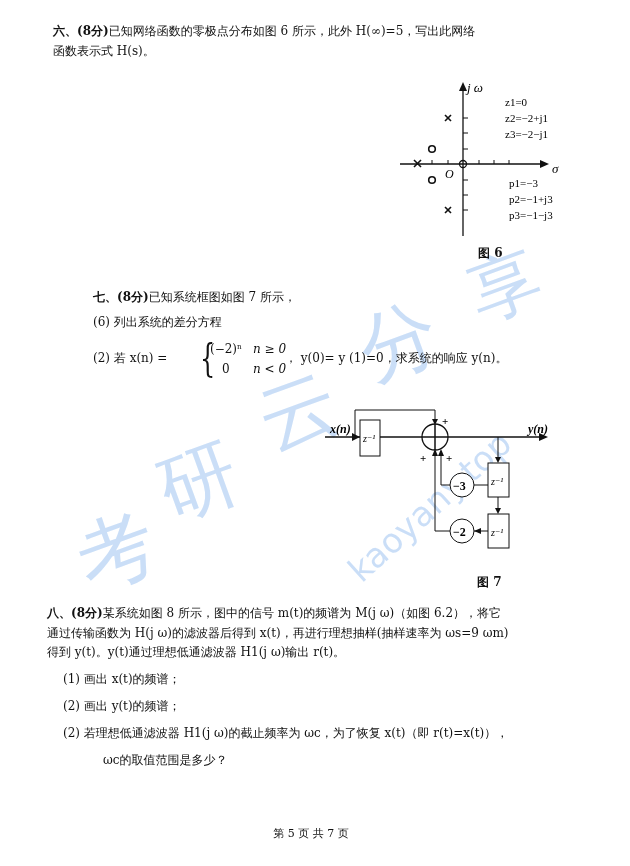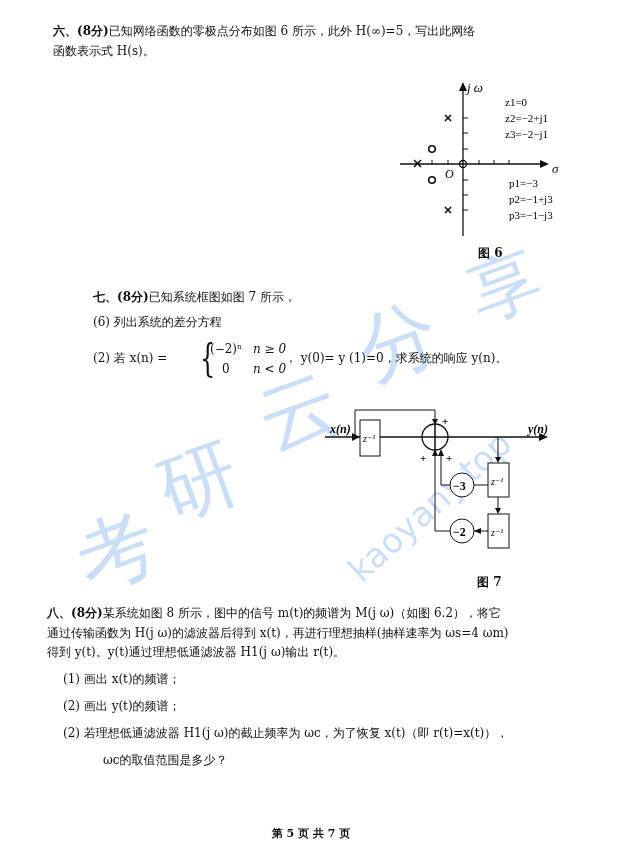--- a/index.html
+++ b/index.html
@@ -4,21 +4,21 @@
 <style>
   html, body { margin:0; padding:0; background:#ffffff; }
   body { width:630px; height:866px; position:relative; overflow:hidden;
          font-family:"DejaVu Serif","Liberation Serif",serif; color:#111; }
   .line { position:absolute; font-size:12px; line-height:18px; white-space:nowrap; }
   .bold { font-weight:bold; }
   .it { font-style:italic; }
   .abs { position:absolute; }
   svg text { font-family:"Liberation Serif","DejaVu Serif",serif; }
   .wm { position:absolute; color:#b9d4f5; opacity:0.75; font-family:"DejaVu Sans",sans-serif; pointer-events:none; }
-  .footer { position:absolute; left:0; width:622px; text-align:center; top:826px; font-size:11px; font-weight:bold; }
+  .footer { position:absolute; left:0; width:622px; text-align:center; top:826px; font-size:11px; font-weight:normal; }
   .cap { position:absolute; font-size:12px; font-weight:bold; }
 </style>
 </head>
 <body>
 
 <div class="wm" style="left:78px;top:500px;font-size:78px;transform:rotate(-20deg);">考</div>
 <div class="wm" style="left:160px;top:430px;font-size:78px;transform:rotate(-20deg);">研</div>
 <div class="wm" style="left:260px;top:360px;font-size:78px;transform:rotate(-20deg);">云</div>
 <div class="wm" style="left:360px;top:290px;font-size:78px;transform:rotate(-20deg);">分</div>
 <div class="wm" style="left:470px;top:240px;font-size:70px;transform:rotate(-20deg);">享</div>
@@ -130,20 +130,20 @@
   <circle cx="142" cy="126" r="12" fill="#fff" stroke="#111"></circle>
   <text x="133" y="131" font-size="12" font-weight="bold">−2</text>
   <polyline points="130,126 115,126 115,46" fill="none" stroke="#111"></polyline>
   <polygon points="115,44 112,51 118,51" fill="#111"></polygon>
 </svg>
 <div class="cap" style="left:445px;top:574px;padding-left:32px;">图 7</div>
 
 <div class="line" style="left:47px;top:604px;">
   <span class="bold">八、(8分)</span><span>某系统如图 8 所示，图中的信号 m(t)的频谱为 M(j ω)（如图 6.2），将它</span>
 </div>
-<div class="line" style="left:47px;top:624px;">通过传输函数为 H(j ω)的滤波器后得到 x(t)，再进行理想抽样(抽样速率为 ωs=4 ωm)</div>
+<div class="line" style="left:47px;top:624px;">通过传输函数为 H(j ω)的滤波器后得到 x(t)，再进行理想抽样(抽样速率为 ωs=9 ωm)</div>
 <div class="line" style="left:47px;top:643px;">得到 y(t)。y(t)通过理想低通滤波器 H1(j ω)输出 r(t)。</div>
 <div class="line" style="left:63px;top:670px;text-align:center;">(1)   画出 x(t)的频谱；</div>
 <div class="line" style="left:63px;top:697px;">(2)   画出 y(t)的频谱；</div>
 <div class="line" style="left:63px;top:724px;">(2)   若理想低通滤波器 H1(j ω)的截止频率为 ωc，为了恢复 x(t)（即 r(t)=x(t)），</div>
 <div class="line" style="left:103px;top:751px;">ωc的取值范围是多少？</div>
 
 <div class="footer">第 5 页  共 7 页</div>
 
 </body></html>

